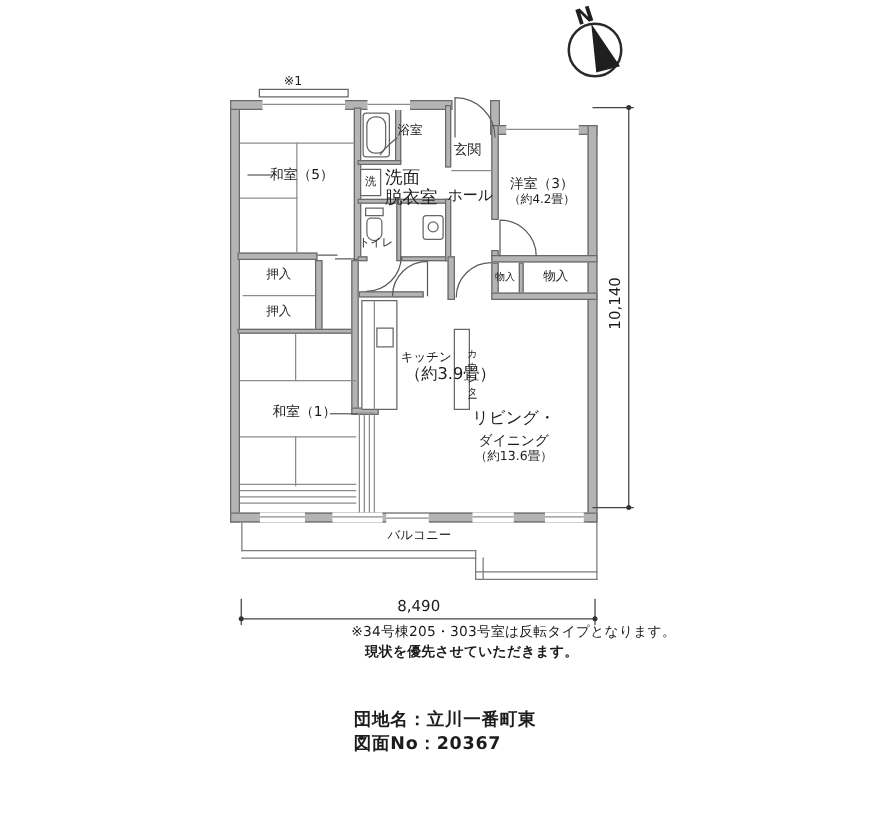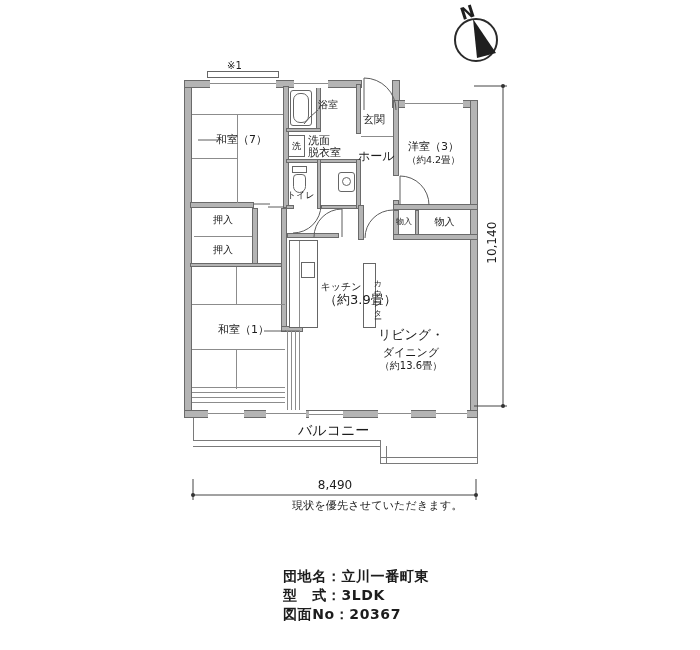--- a/index.html
+++ b/index.html
@@ -9,21 +9,21 @@
   .wf{position:absolute;background:#fff;z-index:4;}
   .ln{position:absolute;background:#8c8c8c;z-index:4;}
   .bln{position:absolute;background:#7a7a7a;z-index:3;}
   .box{position:absolute;background:#fff;border:1px solid #666;box-sizing:border-box;z-index:4;}
   .lbl{position:absolute;font-size:10px;line-height:1.12;white-space:nowrap;z-index:6;color:#1c1c1c;}
   .ctr{text-align:center;}
   svg.overlay{position:absolute;left:0;top:0;z-index:5;pointer-events:none;}
   .vtext{writing-mode:vertical-rl;letter-spacing:1px;}
   .rot90{transform:rotate(-90deg);transform-origin:50% 50%;}
   .notes div{font-size:11px;line-height:16px;letter-spacing:0.2px;}
-  .notes .indent{padding-left:11px;}
+  .notes .indent{padding-left:11px;font-weight:bold;}
   .prop div{font-size:14px;line-height:19px;font-weight:bold;letter-spacing:0.6px;}
 </style>
 </head>
 <body>
 
 <div class="canvas">
 
   <div class="w" style="left:184px;top:80px;width:8px;height:338px"></div>
   <div class="w" style="left:184px;top:80px;width:178px;height:8px"></div>
   <div class="w" style="left:392px;top:80px;width:8px;height:28px"></div>
@@ -134,51 +134,51 @@
     </g>
     <g fill="#333">
       <circle cx="193" cy="495" r="2"></circle>
         <circle cx="476" cy="495" r="2"></circle>
       <circle cx="503" cy="86" r="2"></circle>
         <circle cx="503" cy="406" r="2"></circle>
     </g>
   </svg>
 
   <div class="lbl" style="left:227px;top:60px;font-size:10px">※1</div>
-  <div class="lbl" style="left:216px;top:134px;font-size:11px">和室（7）</div>
+  <div class="lbl" style="left:216px;top:134px;font-size:11px">和室（5）</div>
   <div class="lbl" style="left:318px;top:99px;font-size:10px">浴室</div>
   <div class="lbl" style="left:292px;top:141px;font-size:9px">洗</div>
-  <div class="lbl" style="left:308px;top:135px;font-size:11px">
+  <div class="lbl" style="left:308px;top:135px;font-size:14px">
     <span style="display:block">洗面</span>
     <span style="display:block">脱衣室</span>
   </div>
   <div class="lbl" style="left:287px;top:190px;font-size:9px">トイレ</div>
   <div class="lbl" style="left:363px;top:114px;font-size:11px">玄関</div>
   <div class="lbl" style="left:358px;top:150px;font-size:12px">ホール</div>
   <div class="lbl ctr" style="left:397px;top:141px;width:73px;font-size:11px">洋室（3）</div>
   <div class="lbl ctr" style="left:395px;top:155px;width:77px;font-size:9.5px">（約4.2畳）</div>
   <div class="lbl ctr" style="left:194px;top:214px;width:58px;font-size:10px">押入</div>
   <div class="lbl ctr" style="left:194px;top:244px;width:58px;font-size:10px">押入</div>
   <div class="lbl" style="left:396px;top:218px;font-size:8px">物入</div>
   <div class="lbl ctr" style="left:419px;top:216px;width:51px;font-size:10px">物入</div>
   <div class="lbl ctr" style="left:316px;top:281px;width:50px;font-size:10px">キッチン</div>
   <div class="lbl ctr" style="left:324px;top:293px;width:56px;font-size:13px">（約3.9畳）</div>
   <div class="lbl vtext" style="left:372px;top:274px;font-size:8px">カウンター</div>
   <div class="lbl ctr" style="left:369px;top:328px;width:84px;font-size:13px">リビング・</div>
   <div class="lbl ctr" style="left:369px;top:347px;width:84px;font-size:11px">ダイニング</div>
   <div class="lbl ctr" style="left:365px;top:360px;width:92px;font-size:10px">（約13.6畳）</div>
   <div class="lbl" style="left:218px;top:324px;font-size:11px">和室（1）</div>
-  <div class="lbl" style="left:298px;top:423px;font-size:14px">バルコニー</div>
+  <div class="lbl" style="left:310px;top:423px;font-size:10px">バルコニー</div>
 
   <div class="lbl ctr" style="left:285px;top:479px;width:100px;font-size:12px">8,490</div>
   <div class="lbl ctr rot90" style="left:461px;top:236px;width:64px;font-size:12px">10,140</div>
 
   <div class="notes" style="position:absolute;left:281px;top:498px;z-index:6">
+    <div>※34号棟205・303号室は反転タイプとなります。</div>
     <div class="indent">現状を優先させていただきます。</div>
   </div>
 
   <div class="prop" style="position:absolute;left:283px;top:567px;z-index:6">
     <div>団地名：立川一番町東</div>
-    <div>型　式：3LDK</div>
     <div>図面No：20367</div>
   </div>
 
 </div>
 
 </body></html>

